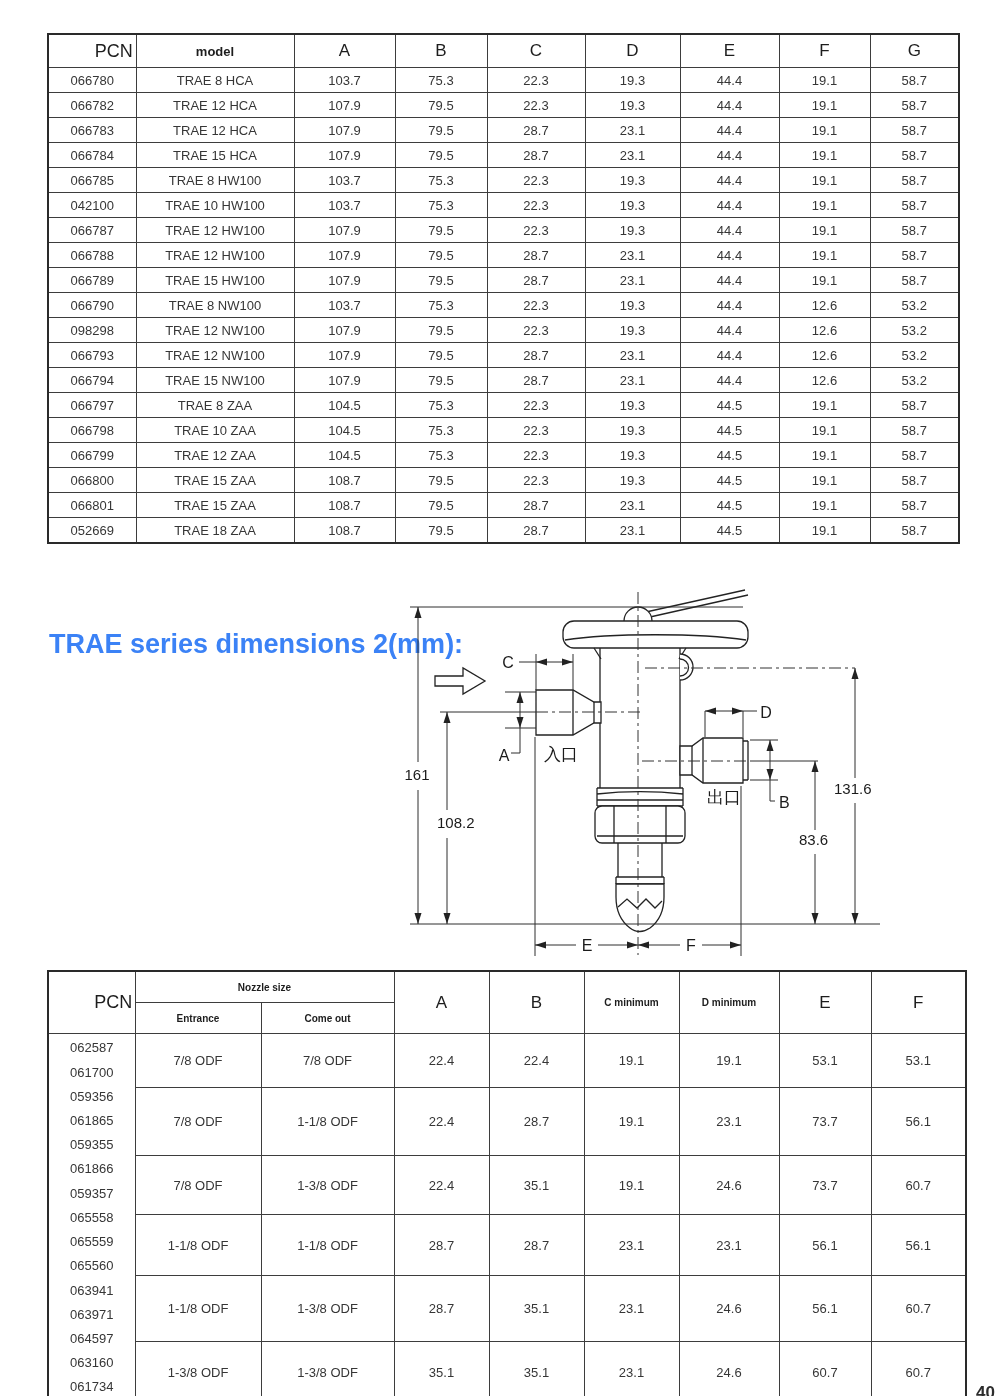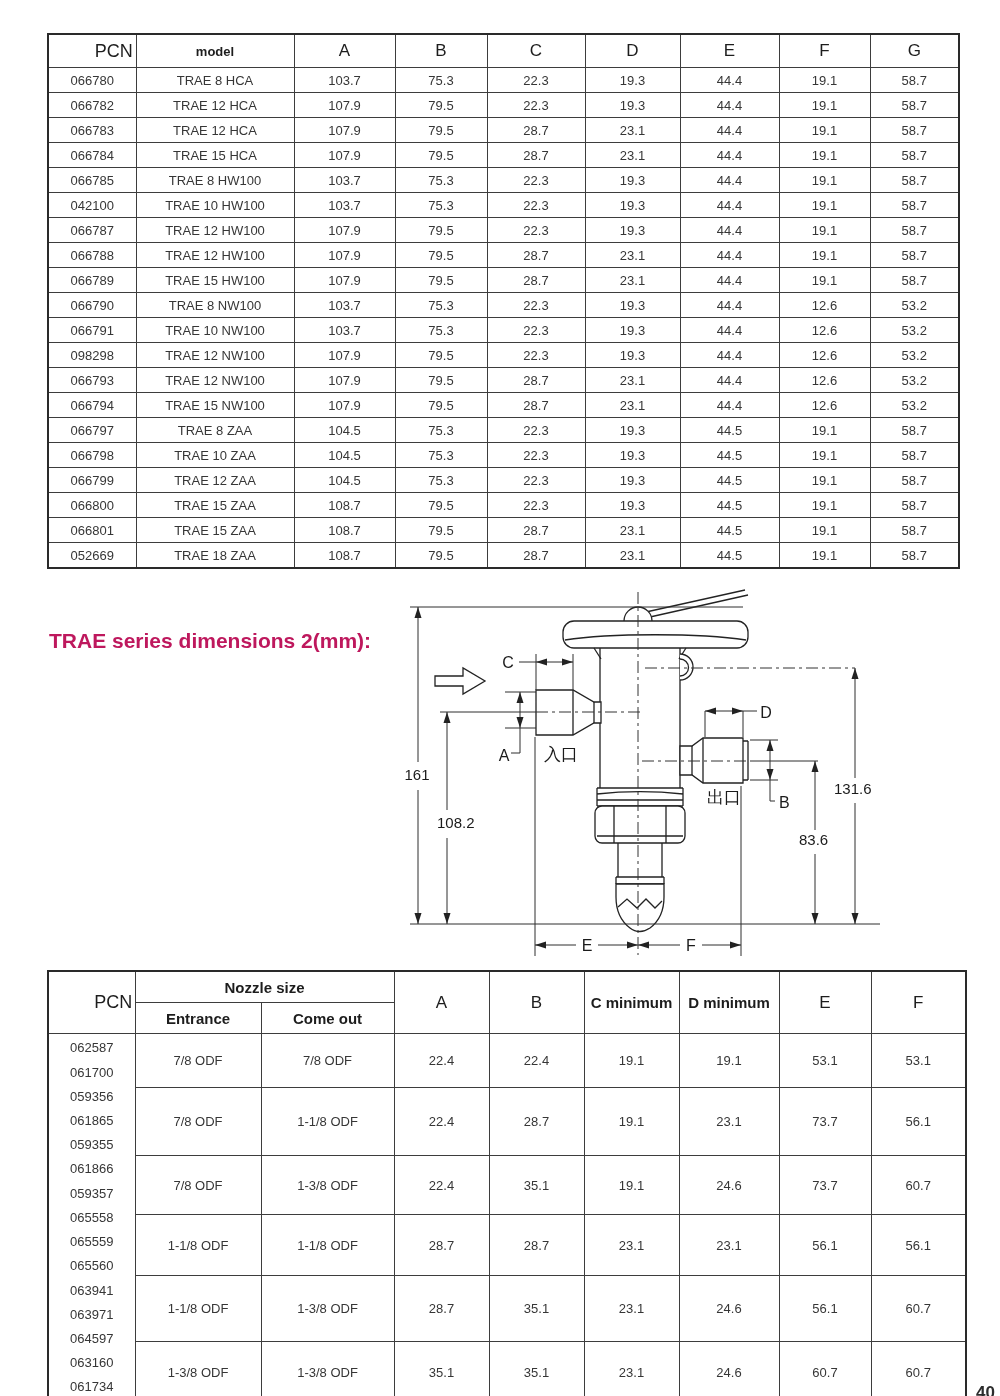--- a/index.html
+++ b/index.html
@@ -10,38 +10,38 @@
   table{border-collapse:collapse;table-layout:fixed;position:absolute;background:#fff;}
   td,th{border:1px solid #3d3d3d;text-align:center;vertical-align:middle;padding:0;overflow:hidden;white-space:nowrap;font-weight:normal;}
   
   .t1{left:47px;top:33px;width:911px;border:2px solid #2a2a2a;}
   .t1 th{height:32px;color:#1d1d1d;}
   .t1 td{height:24px;font-size:13px;color:#363636;}
   .h-pcn{font-size:18px;padding-left:43px;}
   .h-model{font-size:13px;font-weight:bold;}
   .h-letter{font-size:17px;}
   
-  .title{position:absolute;left:49px;top:629px;font-size:21px;font-weight:bold;color:#be185d;}
+  .title{position:absolute;left:49px;top:629px;font-size:27px;font-weight:bold;color:#3b82f6;}
   
   .diagram{position:absolute;left:395px;top:578px;}
   .diagram text{font-family:"Liberation Sans",sans-serif;fill:#1b1b1b;}
   .obj{fill:none;stroke:#232323;stroke-width:1.3;}
   .objf{fill:#ffffff;stroke:#232323;stroke-width:1.3;}
   .dim{fill:none;stroke:#2e2e2e;stroke-width:1;}
   .cl{fill:none;stroke:#333;stroke-width:1;stroke-dasharray:12 4 3 4;}
   .ah{fill:#222;stroke:none;}
   .dimtxt{font-size:15px;}
   .lbltxt{font-size:16px;}
   .cjk{font-size:17px;}
   
   .t2{left:47px;top:970px;width:918px;border:2px solid #2a2a2a;}
   .t2 th{color:#1d1d1d;}
   .t2 .hr1 th{height:30px;}
   .t2 .hr2 th{height:30px;}
-  .h-sub{font-size:15px;font-weight:bold;margin-top:48px;}
+  .h-sub{font-size:10px;font-weight:bold;margin-top:48px;}
   .t2 td{font-size:13px;color:#363636;}
   .pcnlist{white-space:pre-line;line-height:24.2px;font-size:13px;}
   .r1 td{height:53px;} .r2 td{height:67px;} .r3 td{height:58px;}
   .r4 td{height:60px;} .r5 td{height:65px;} .r6 td{height:60px;}
   
   .pageno{position:absolute;left:976px;top:1383px;font-size:17px;font-weight:bold;color:#2d2d2d;}
 </style>
 </head>
 <body>
 
@@ -186,31 +186,20 @@
         <td>TRAE 8 NW100</td>
         <td>103.7</td>
         <td>75.3</td>
         <td>22.3</td>
         <td>19.3</td>
         <td>44.4</td>
         <td>12.6</td>
         <td>53.2</td>
       </tr>
 
-      <tr>
-        <td>066791</td>
-        <td>TRAE 10 NW100</td>
-        <td>103.7</td>
-        <td>75.3</td>
-        <td>22.3</td>
-        <td>19.3</td>
-        <td>44.4</td>
-        <td>12.6</td>
-        <td>53.2</td>
-      </tr>
 
       <tr>
         <td>098298</td>
         <td>TRAE 12 NW100</td>
         <td>107.9</td>
         <td>79.5</td>
         <td>22.3</td>
         <td>19.3</td>
         <td>44.4</td>
         <td>12.6</td>

